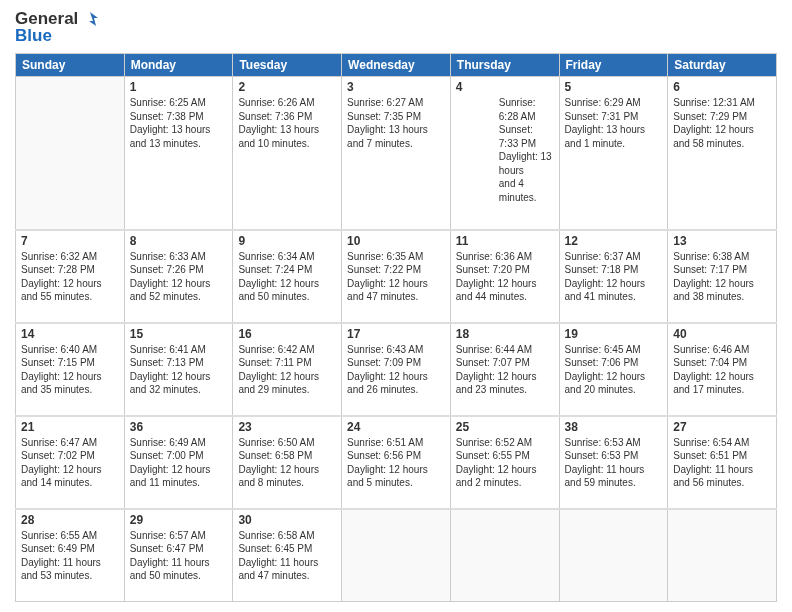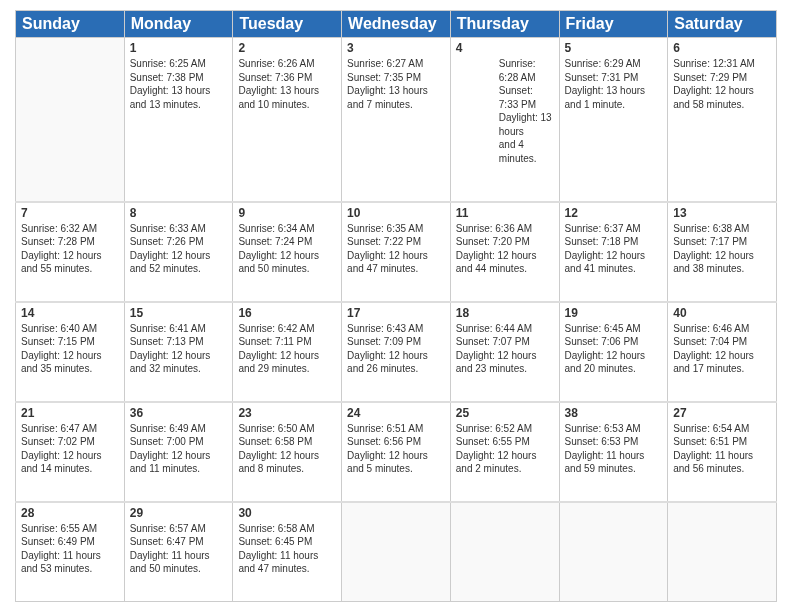--- a/index.html
+++ b/index.html
@@ -43,21 +43,21 @@
     .calendar {
       width: 100%;
       border-collapse: collapse;
       flex: 1;
     }
     .calendar th {
       background: #2a6db5;
       color: white;
       text-align: left;
       padding: 4px 6px;
-      font-size: 16px;
+      font-size: 12px;
       font-weight: bold;
       border: 1px solid #ccc;
     }
     .calendar td {
       border: 1px solid #ccc;
       vertical-align: top;
       padding: 3px 5px;
       width: 14.28%;
       height: 80px;
     }
@@ -77,20 +77,37 @@
       background: #f9f9f9;
     }
     .row-separator {
       border-top: 2px solid #ddd;
     }
   </style>
 </head>
 <body>
 
 <div class="page">
+  <div class="header">
+    <div class="logo">
+    <div style="display:flex;flex-direction:column;line-height:1.1">
+      <div style="display:flex;align-items:center;gap:2px">
+        <span style="font-size:17px;font-weight:bold;color:#333;">General</span>
+        <svg width="18" height="18" viewBox="0 0 18 18">
+          <polygon points="10,2 18,8 14,8 16,16 9,11 13,11" fill="#2a6db5"></polygon>
+        </svg>
+      </div>
+      <span style="font-size:17px;font-weight:bold;color:#1a6bbf;margin-top:-2px;">Blue</span>
+    </div>
+  </div>
+    <div class="title-section">
+      <div class="month-title"></div>
+      <div class="location-title"></div>
+    </div>
+  </div>
 
   <table class="calendar">
     <thead>
       <tr>
       <th>Sunday</th>
           <th>Monday</th>
           <th>Tuesday</th>
           <th>Wednesday</th>
           <th>Thursday</th>
           <th>Friday</th>

